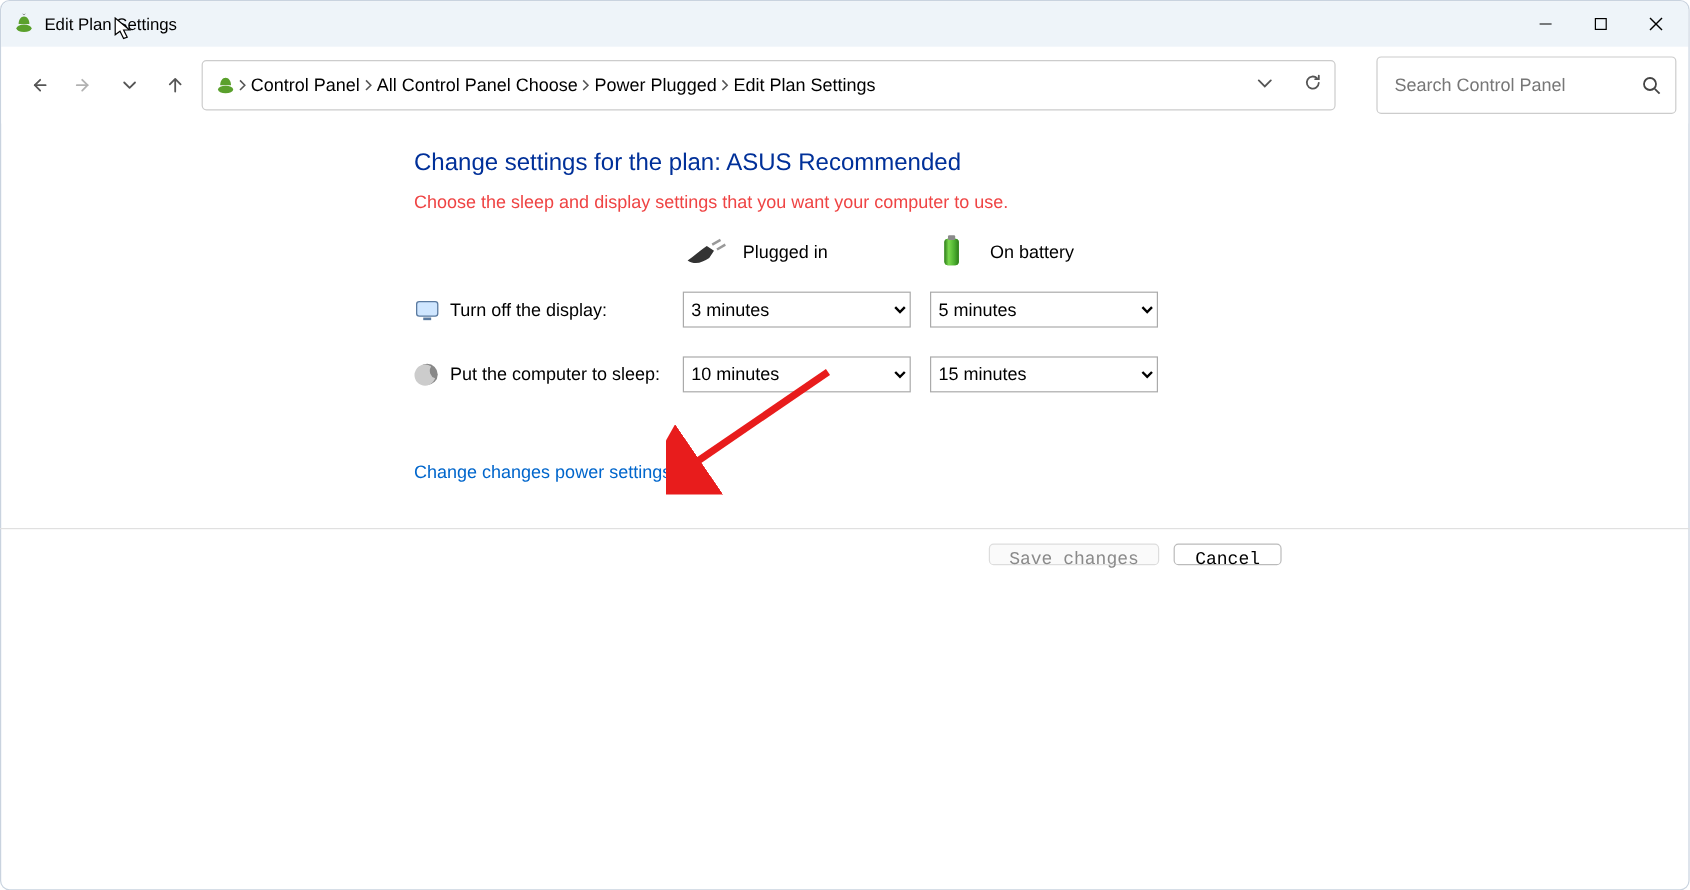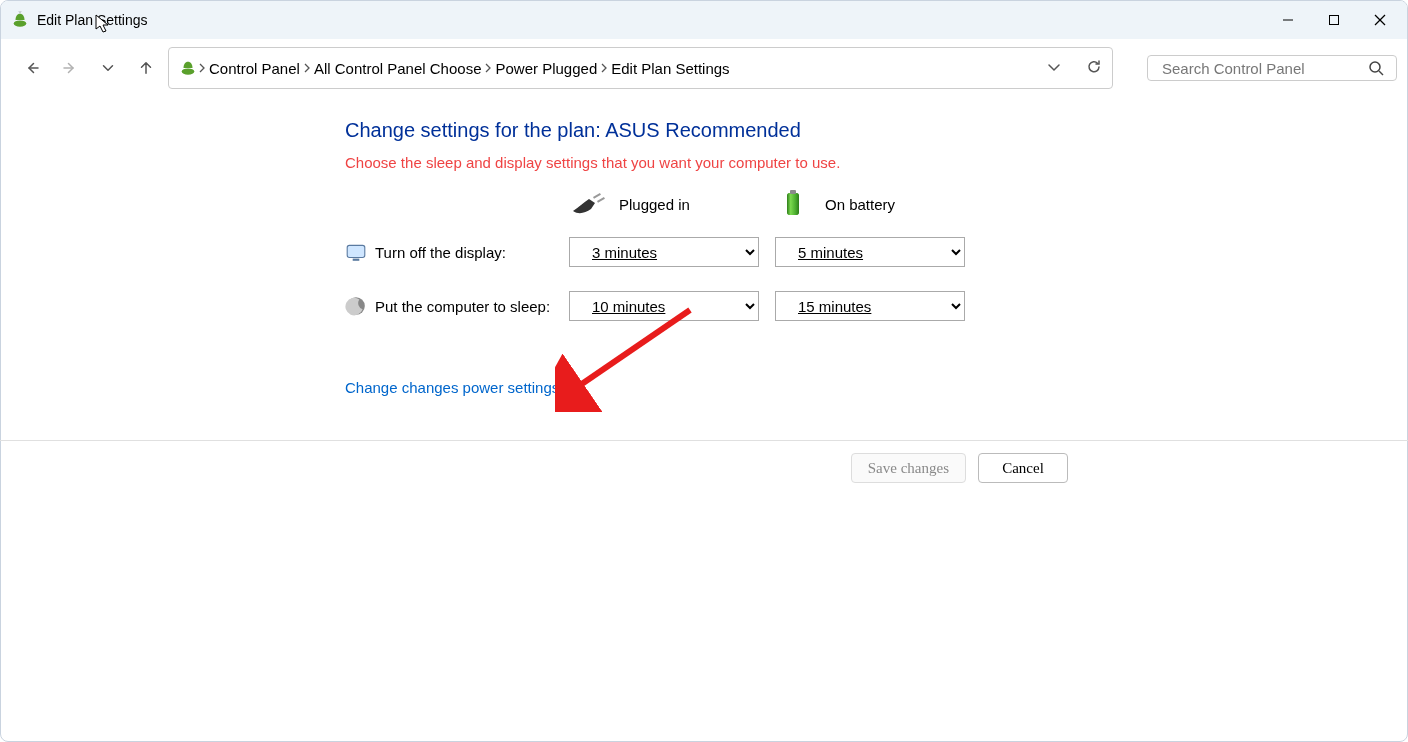--- a/index.html
+++ b/index.html
@@ -75,21 +75,21 @@
   .breadcrumb-bar .spacer { flex:1; }
   .bc-right {
     display:flex; align-items:center; gap:24px;
     color:#555;
     padding-right:4px;
   }
   .bc-right svg { width:16px; height:16px; }
 
   .searchbox {
     width: 250px;
-    height: 26px;
+    height: 48px;
     border:1px solid #ccc;
     border-radius: 4px;
     display:flex;
     align-items:center;
     padding: 0 12px;
     color:#666;
     margin-left: 28px;
   }
   .searchbox input {
     flex:1;
@@ -139,25 +139,24 @@
   }
   .row .ricon {
     width:22px; height:22px; margin-right:8px;
     display:flex;align-items:center;justify-content:center;
   }
   .row .rlabel { width: 194px; }
   select.dd {
     width: 190px;
     height: 30px;
     font-size:15px;
-    padding: 2px 18px;
+    padding: 2px 2px;
     border:1px solid #aaa;
     background:#fff;
     font-family:inherit;
-    text-decoration:underline;
   }
   .dd-gap { width: 16px; }
 
   .link {
     color:#0066cc;
     font-size:15px;
     margin-top: 34px;
     display:inline-block;
     cursor:pointer;
   }
@@ -167,29 +166,29 @@
     position:absolute;
     left:0; right:0;
     top: 440px;
     border-top:1px solid #e0e0e0;
     padding: 12px 340px 12px 0;
     display:flex;
     justify-content:flex-end;
     gap: 12px;
   }
   .footer button {
-    font-family:Liberation Serif, serif;
+    font-family:Liberation Mono, monospace;
     font-size:15px;
     padding: 4px 16px;
     border-radius:4px;
     border:1px solid #bbb;
     background:#fff;
     cursor:pointer;
     min-width: 90px;
-    height:30px;
+    height:18px;
   }
   .footer button.disabled {
     color:#8a8a8a;
     background:#fafafa;
     border-color:#ddd;
     cursor:default;
   }
 
   
   .arrow {

